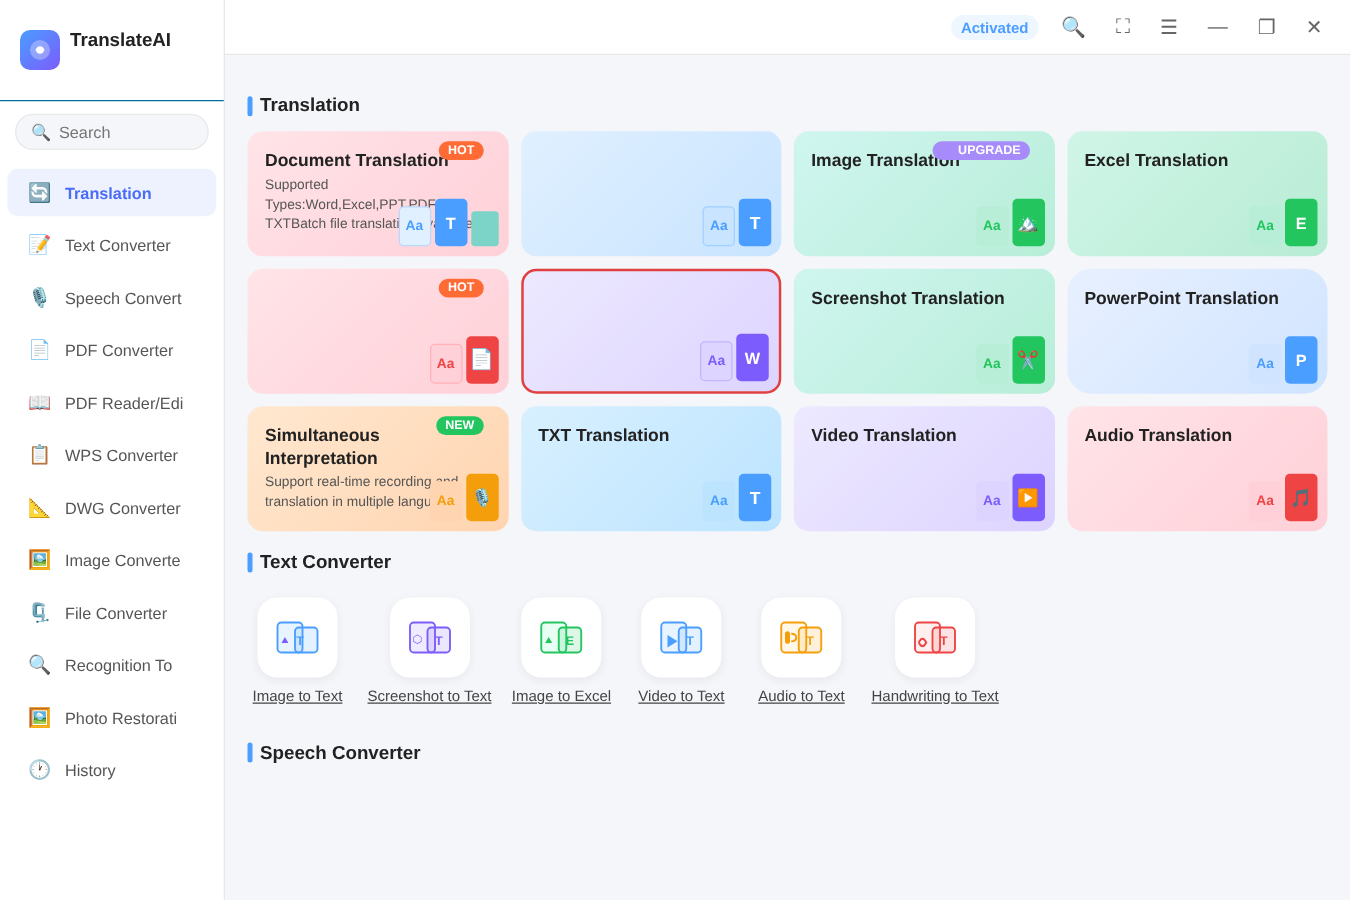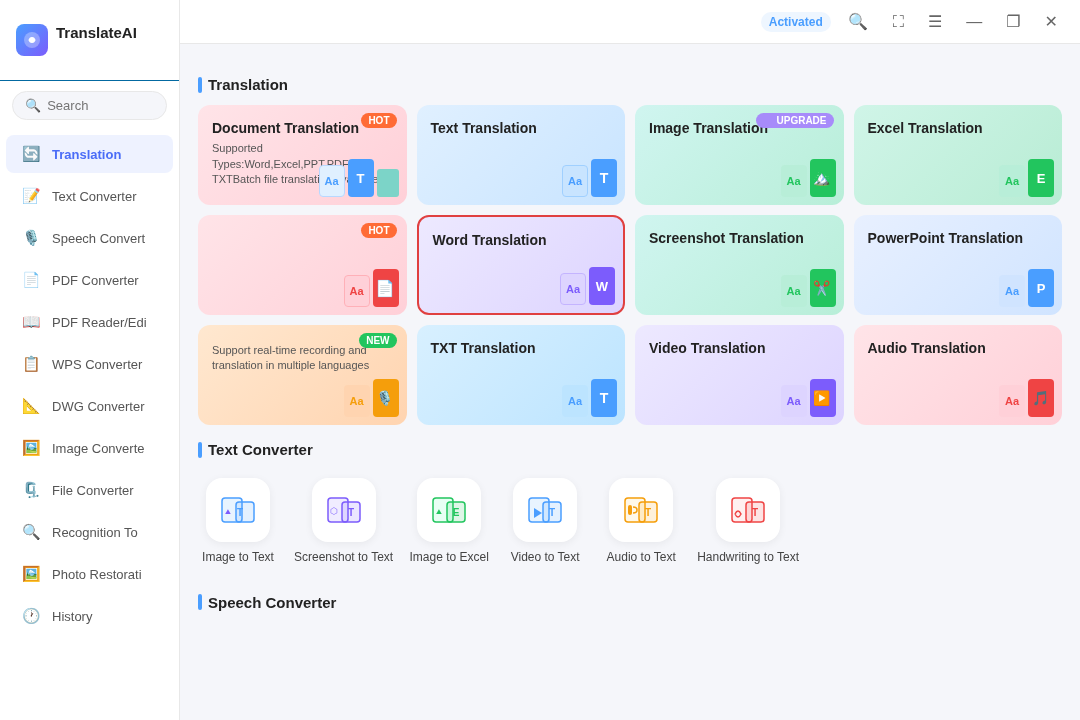--- a/index.html
+++ b/index.html
@@ -111,39 +111,39 @@
       cursor: pointer;
       overflow: hidden;
       min-height: 100px;
       display: flex;
       flex-direction: column;
       justify-content: space-between;
     }
     .card-title { font-size: 14px; font-weight: 700; color: #222; line-height: 1.3; }
     .card-desc { font-size: 11px; color: #555; margin-top: 4px; line-height: 1.4; }
     .card-badge {
-      position: absolute; top: 8px; right: 10px;
+      position: absolute; top: 8px; right: 20px;
       font-size: 10px; font-weight: 700;
       padding: 2px 7px; border-radius: 8px;
       text-transform: uppercase;
       text-align: right;
     }
     .badge-hot { background: #ff6b35; color: white; }
     .badge-new { background: #22c55e; color: white; }
     .badge-upgrade { background: #a78bfa; color: white; padding-left: 20px; }
 
     
     .card-doc { background: linear-gradient(135deg, #ffe4e8, #ffd0d8); }
     .card-text-trans { background: linear-gradient(135deg, #e0f0ff, #c8e4ff); }
     .card-image-trans { background: linear-gradient(135deg, #d0f5f0, #b8eed8); }
     .card-excel { background: linear-gradient(135deg, #d0f5e8, #b8ecd4); }
     .card-pdf { background: linear-gradient(135deg, #ffe4e8, #ffd0d8); }
     .card-word { background: linear-gradient(135deg, #ede9ff, #ddd4ff); border: 2px solid #e04040; }
     .card-screenshot { background: linear-gradient(135deg, #d0f5f0, #b8eed8); }
-    .card-ppt { background: linear-gradient(135deg, #e8f0ff, #d0e4ff); }
+    .card-ppt { background: linear-gradient(135deg, #e8f0ff, #d0e4ff); border-radius: 19px; }
     .card-sim { background: linear-gradient(135deg, #ffe8d0, #ffd4b0); }
     .card-txt { background: linear-gradient(135deg, #d8f0ff, #bce4ff); }
     .card-video { background: linear-gradient(135deg, #ede9ff, #ddd4ff); }
     .card-audio { background: linear-gradient(135deg, #ffe4e8, #ffd0d8); }
 
     
     .converter-grid {
       display: flex;
       gap: 16px;
       flex-wrap: wrap;
@@ -155,21 +155,21 @@
     }
     .converter-icon {
       width: 64px; height: 64px;
       background: white;
       border-radius: 16px;
       display: flex; align-items: center; justify-content: center;
       font-size: 28px;
       box-shadow: 0 2px 8px rgba(0,0,0,0.06);
       transition: background 0.15s;
     }
-    .converter-label { font-size: 12px; color: #444; text-align: center; line-height: 1.3; }
+    .converter-label { font-size: 12px; color: #444; text-align: center; line-height: 1.3; text-decoration: underline; }
 
     
     .main::-webkit-scrollbar { width: 4px; }
     .main::-webkit-scrollbar-track { background: transparent; }
     .main::-webkit-scrollbar-thumb { background: #ddd; border-radius: 2px; }
   </style>
 </head>
 <body>
 
 <div class="sidebar">
@@ -267,24 +267,20 @@
       <div class="card-desc">Supported Types:Word,Excel,PPT,PDF and TXTBatch file translation available</div>
     </div>
     <div style="position:absolute;right:8px;bottom:8px;display:flex;align-items:flex-end;gap:3px;">
         <div style="width:26px;height:32px;background:#e0f0ff;border-radius:4px;display:flex;align-items:center;justify-content:center;font-size:11px;font-weight:700;color:#4a9eff;border:1px solid #b8d8ff;">Aa</div>
         <div style="width:26px;height:38px;background:#4a9eff;border-radius:4px;display:flex;align-items:center;justify-content:center;font-size:13px;font-weight:700;color:white;">T</div>
         <div style="width:22px;height:28px;background:#7cd4c8;border-radius:3px;"></div>
       </div>
   </div>
           <div class="card card-text-trans">
 
-    <div>
-      <div class="card-title">Text Translation</div>
-
-    </div>
     <div style="position:absolute;right:8px;bottom:8px;display:flex;align-items:flex-end;gap:3px;">
         <div style="width:26px;height:32px;background:#c8e4ff;border-radius:4px;display:flex;align-items:center;justify-content:center;font-size:11px;font-weight:700;color:#4a9eff;border:1px solid #a0d0ff;">Aa</div>
         <div style="width:26px;height:38px;background:#4a9eff;border-radius:4px;display:flex;align-items:center;justify-content:center;font-size:14px;font-weight:700;color:white;">T</div>
       </div>
   </div>
           <div class="card card-image-trans">
     <span class="card-badge badge-upgrade">upgrade</span>
     <div>
       <div class="card-title">Image Translation</div>
 
@@ -307,24 +303,20 @@
   </div>
           <div class="card card-pdf">
     <span class="card-badge badge-hot">HOT</span>
     <div style="position:absolute;right:8px;bottom:8px;display:flex;align-items:flex-end;gap:3px;">
         <div style="width:26px;height:32px;background:#ffd0d8;border-radius:4px;display:flex;align-items:center;justify-content:center;font-size:11px;font-weight:700;color:#ef4444;border:1px solid #ffb0b8;">Aa</div>
         <div style="width:26px;height:38px;background:#ef4444;border-radius:4px;display:flex;align-items:center;justify-content:center;font-size:16px;">📄</div>
       </div>
   </div>
           <div class="card card-word">
 
-    <div>
-      <div class="card-title">Word Translation</div>
-
-    </div>
     <div style="position:absolute;right:8px;bottom:8px;display:flex;align-items:flex-end;gap:3px;">
         <div style="width:26px;height:32px;background:#ddd4ff;border-radius:4px;display:flex;align-items:center;justify-content:center;font-size:11px;font-weight:700;color:#7c5cfc;border:1px solid #c4b4ff;">Aa</div>
         <div style="width:26px;height:38px;background:#7c5cfc;border-radius:4px;display:flex;align-items:center;justify-content:center;font-size:13px;font-weight:700;color:white;">W</div>
       </div>
   </div>
           <div class="card card-screenshot">
 
     <div>
       <div class="card-title">Screenshot Translation</div>
 
@@ -341,20 +333,21 @@
 
     </div>
     <div style="position:absolute;right:8px;bottom:8px;display:flex;align-items:flex-end;gap:3px;">
         <div style="width:26px;height:32px;background:#d0e4ff;border-radius:4px;display:flex;align-items:center;justify-content:center;font-size:11px;font-weight:700;color:#4a9eff;">Aa</div>
         <div style="width:26px;height:38px;background:#4a9eff;border-radius:4px;display:flex;align-items:center;justify-content:center;font-size:13px;font-weight:700;color:white;">P</div>
       </div>
   </div>
           <div class="card card-sim">
     <span class="card-badge badge-new">NEW</span>
     <div>
+      <div class="card-title">Simultaneous Interpretation</div>
       <div class="card-desc">Support real-time recording and translation in multiple languages</div>
     </div>
     <div style="position:absolute;right:8px;bottom:8px;display:flex;align-items:flex-end;gap:3px;">
         <div style="width:26px;height:32px;background:#ffd4b0;border-radius:4px;display:flex;align-items:center;justify-content:center;font-size:11px;font-weight:700;color:#f59e0b;">Aa</div>
         <div style="width:26px;height:38px;background:#f59e0b;border-radius:4px;display:flex;align-items:center;justify-content:center;font-size:14px;">🎙️</div>
       </div>
   </div>
           <div class="card card-txt">
 
     <div>

